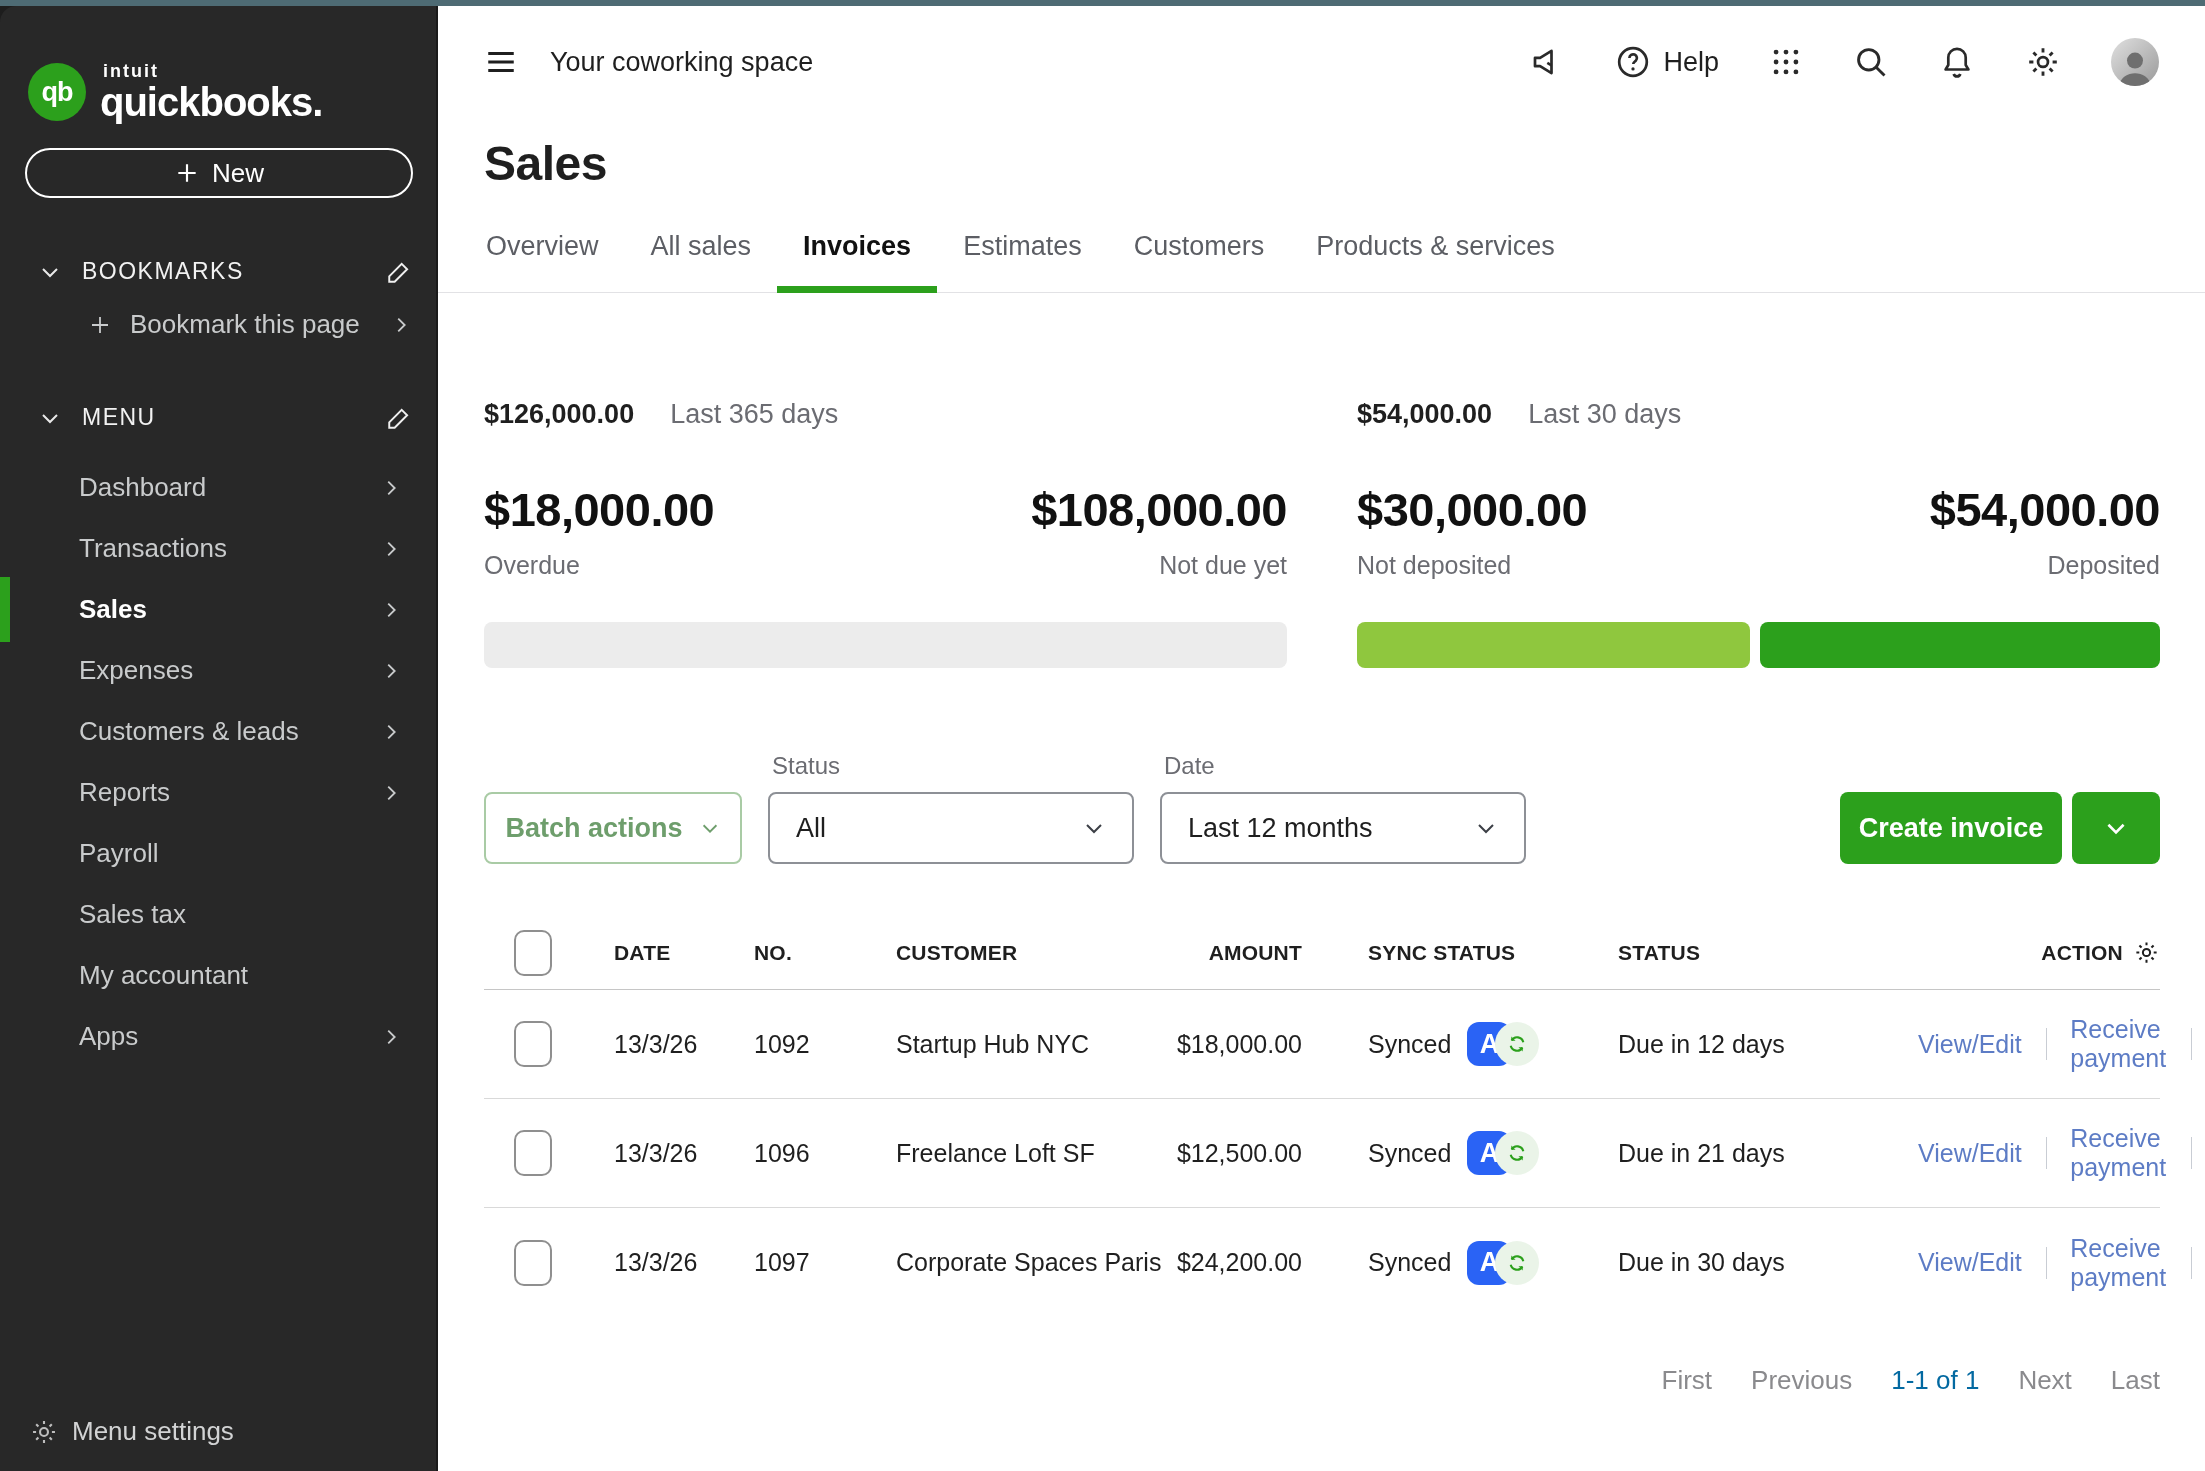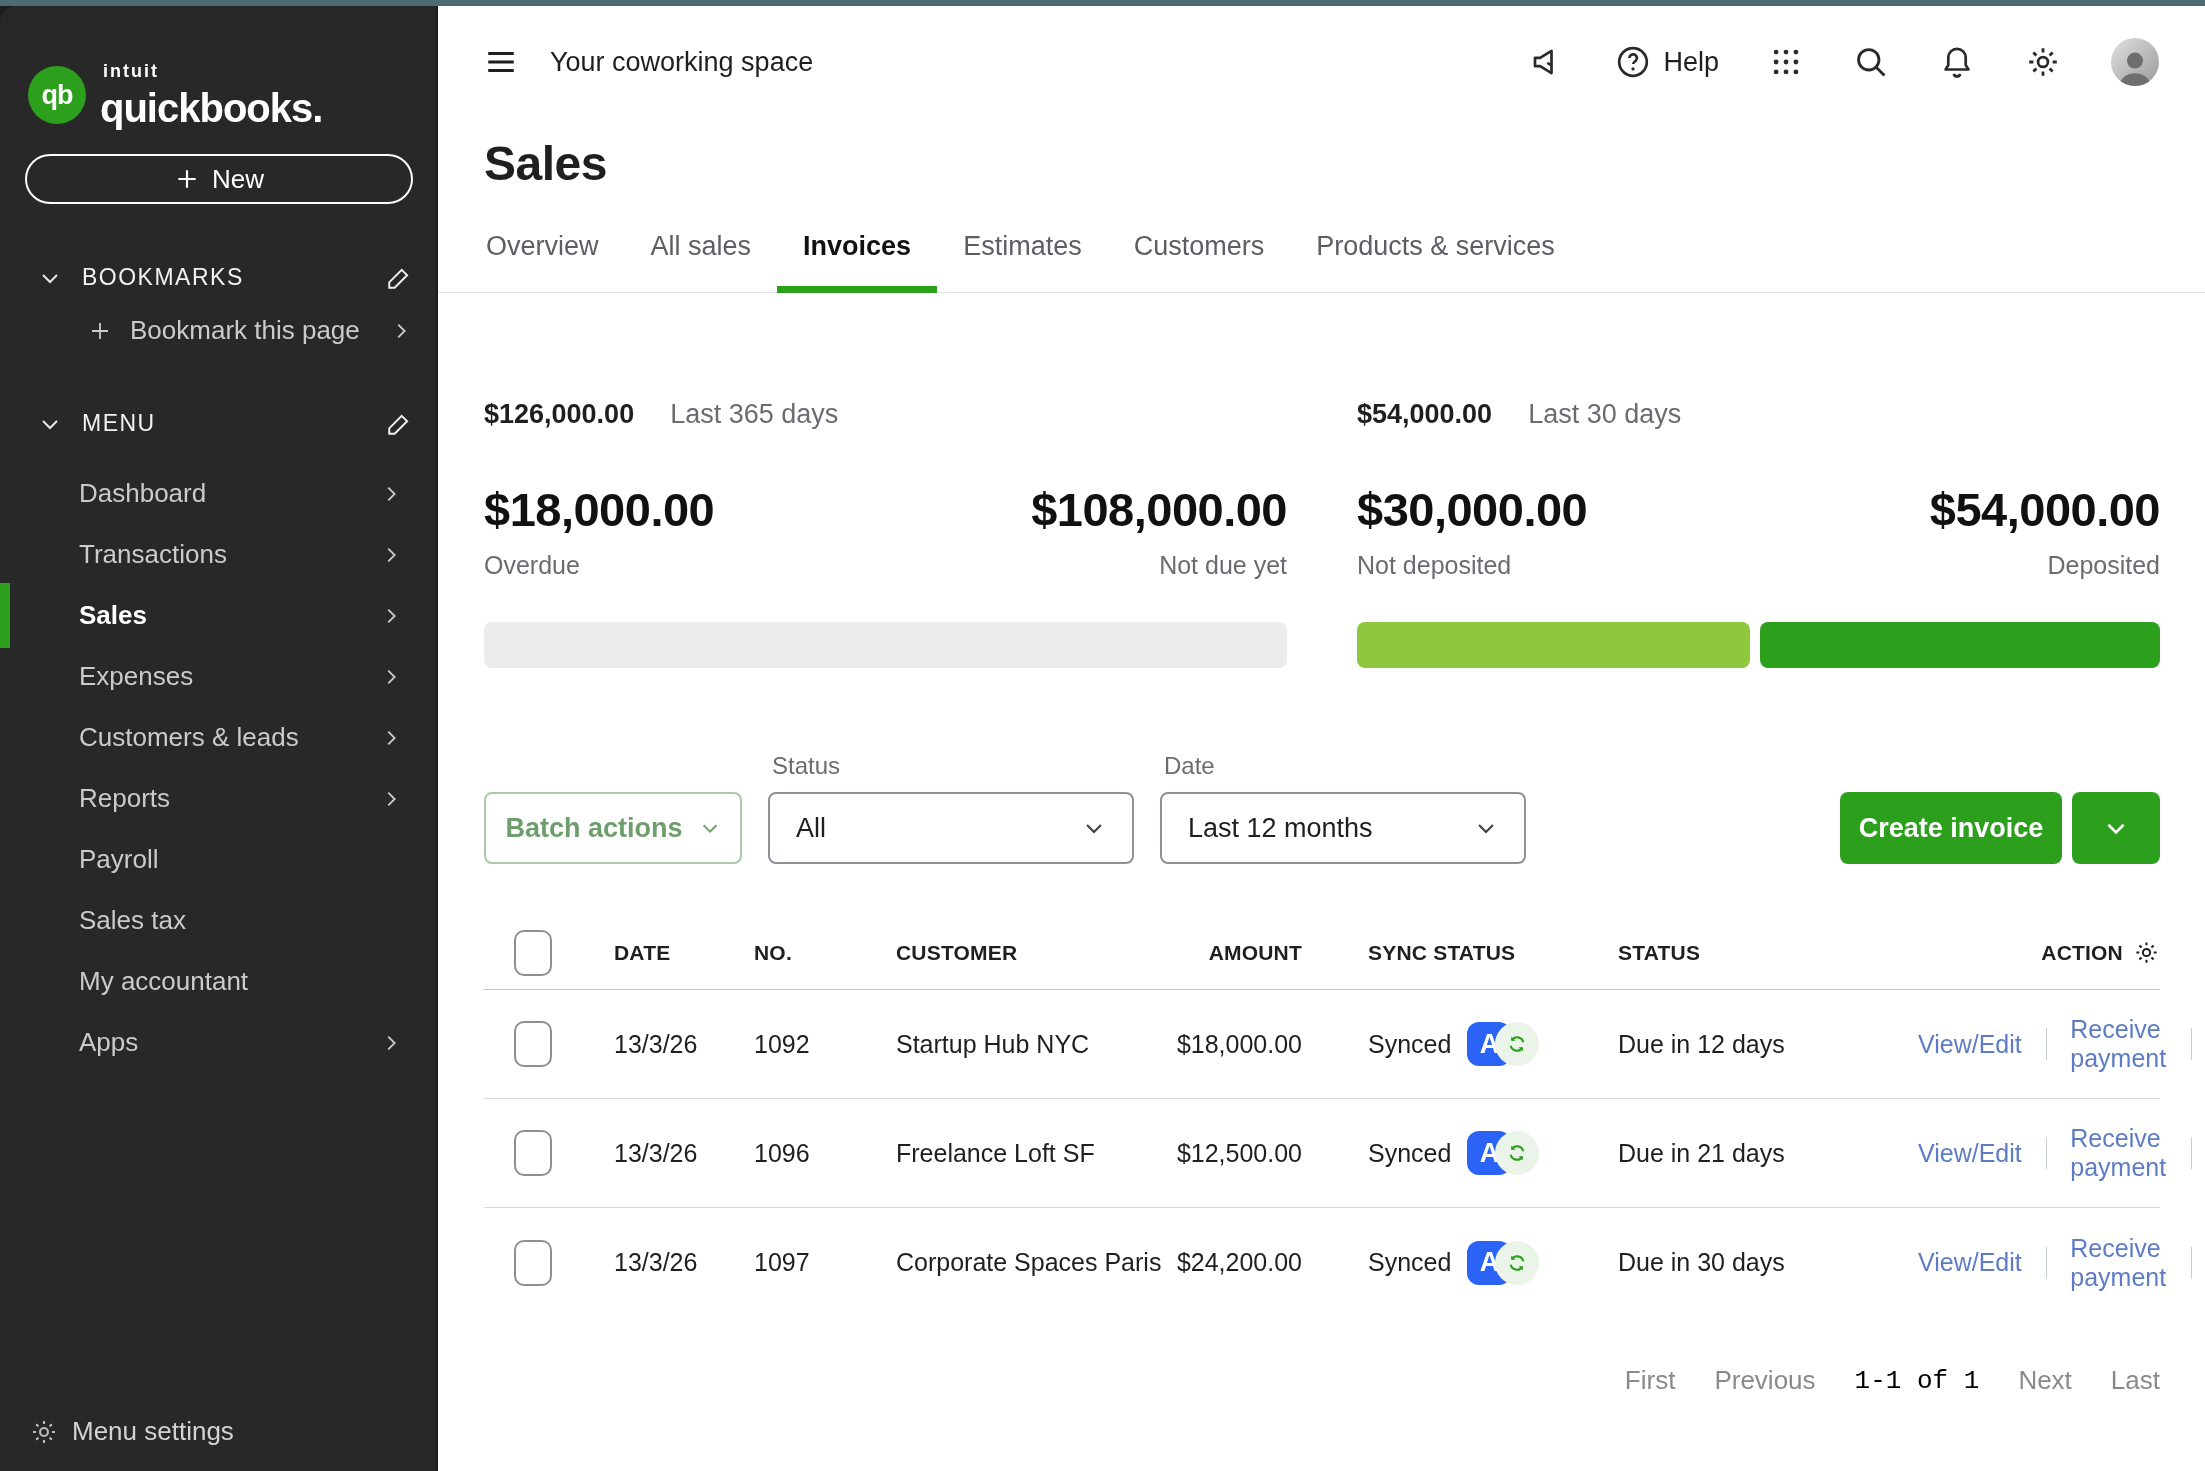--- a/index.html
+++ b/index.html
@@ -6,21 +6,21 @@
   html,body { width:2205px; height:1471px; background:#1d1d1d; font-family:"Liberation Sans", sans-serif; overflow:hidden; }
   .topstrip { height:6px; width:100%; background:#4e6b74; }
   .app { display:flex; height:1465px; }
 
   
   .sidebar { position:relative; width:438px; flex:0 0 438px; background:#282828; border-top-left-radius:16px; box-shadow:inset -2px 0 0 rgba(0,0,0,.35); color:#cfd0d2; display:flex; flex-direction:column; }
   .brand { display:flex; align-items:center; margin:56px 0 0 28px; }
   .brand-circle { width:58px; height:58px; border-radius:50%; background:#2ca01c; display:flex; align-items:center; justify-content:center; color:#fff; font-weight:700; font-size:27px; letter-spacing:-1px; }
   .brand-text { margin-left:14px; line-height:1; }
   .brand-intuit { font-size:18px; color:#fff; letter-spacing:2px; font-weight:600; margin-left:3px; }
-  .brand-word { font-size:40px; color:#fff; font-weight:700; letter-spacing:-1px; margin-top:8px; }
+  .brand-word { font-size:40px; color:#fff; font-weight:700; letter-spacing:-1px; margin-top:2px; }
   .new-btn { margin:26px 25px 0 25px; height:50px; border:2px solid #fff; border-radius:26px; display:flex; align-items:center; justify-content:center; gap:12px; color:#fff; font-size:26px; cursor:pointer; }
   .icon { display:inline-flex; align-items:center; justify-content:center; flex:0 0 auto; }
   .sec-head { display:flex; align-items:center; margin:60px 26px 0 38px; }
   .sec-head.menu-head { margin-top:64px; }
   .sec-chev { color:#e9e9e9; margin-right:20px; }
   .sec-label { font-size:23px; letter-spacing:1.5px; color:#f2f2f2; flex:1; }
   .sec-pencil { color:#f0f0f0; cursor:pointer; }
   .bookmark-row { display:flex; align-items:center; margin:24px 26px 0 88px; color:#c9cbcc; font-size:26px; cursor:pointer; }
   .bookmark-row .plus { margin-right:18px; color:#c9cbcc; }
   .bookmark-row .spacer { flex:1; }
@@ -88,21 +88,21 @@
   .th-action, .cell-action { display:flex; align-items:center; justify-content:flex-end; gap:10px; }
   .cell-sync { display:flex; align-items:center; }
   .badge-a { width:44px; height:44px; margin-left:16px; border-radius:12px; background:#2a63f5; color:#fff; font-size:27px; font-weight:700; display:flex; align-items:center; justify-content:center; position:relative; z-index:1; }
   .badge-refresh { width:44px; height:44px; border-radius:50%; background:#eaf4e8; color:#2ca01c; display:flex; align-items:center; justify-content:center; margin-left:-16px; position:relative; z-index:2; }
   .link { color:#5d7cc5; cursor:pointer; }
   .vsep { width:1px; height:32px; background:#c9cdd4; margin:0 14px; }
   .th-gear { color:#1f1f1f; cursor:pointer; }
 
   .pagination { display:flex; justify-content:flex-end; align-items:center; gap:39px; margin:48px 45px 0 0; font-size:26px; color:#8a8a8d; }
   .pg { cursor:pointer; }
-  .pg-range { color:#000000;font-family:Liberation Mono, monospace; }
+  .pg-range { color:#0369a1; }
 </style>
 </head>
 <body>
 
 <div class="topstrip"></div>
 <div class="app">
 
   <aside class="sidebar">
     <div class="brand">
       <div class="brand-circle">qb</div>

